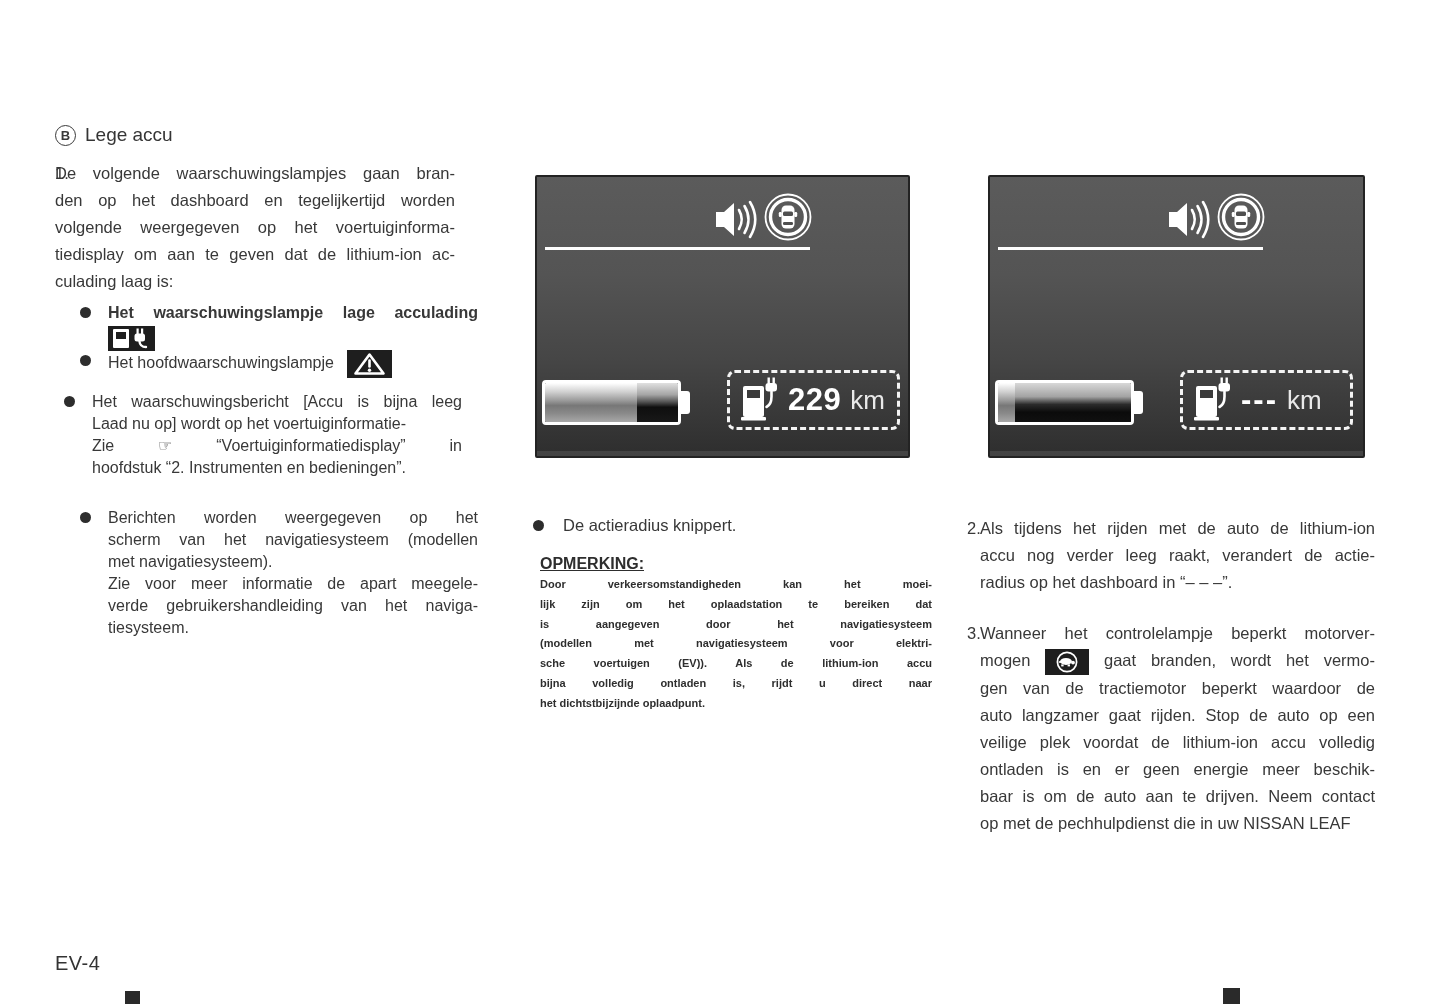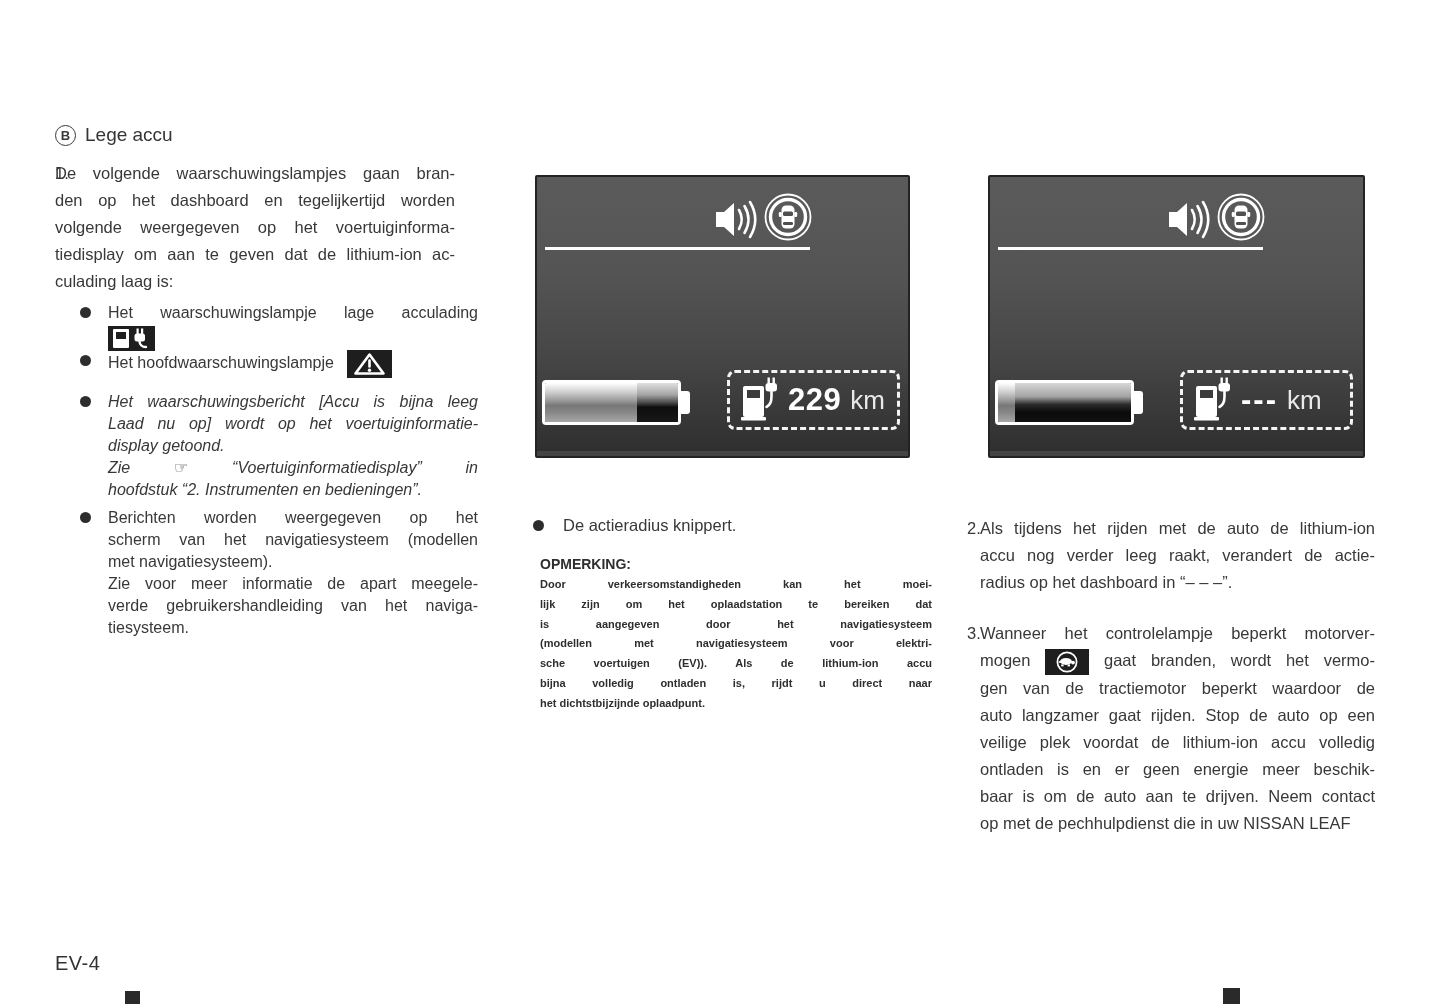--- a/index.html
+++ b/index.html
@@ -21,21 +21,21 @@
   .numbered .body { }
   .r-num .body { margin-left:13px; }
   .jlines > .ln { text-align:justify; text-align-last:justify; }
   .jlines > .ln:last-child { text-align-last:left; }
   .jl { text-align:justify; text-align-last:justify; }
   .bullet { font-size:16px; line-height:22px; }
   .bullet .dot {
     position:absolute; left:0; top:5px; width:11px; height:11px; border-radius:50%; background:#2d2d2d;
   }
   .bullet .bcontent { margin-left:28px; width:370px; }
-  .note-title { font-weight:bold; font-size:14px; line-height:22px; color:#2e2e2e; }
+  .note-title { font-weight:bold; font-size:16px; line-height:22px; color:#2e2e2e;text-decoration:underline; }
   .note-lines { font-weight:bold; font-size:11px; line-height:19.8px; color:#2e2e2e; width:392px; }
   .footer-label { left:55px; top:952px; font-size:20px; color:#333; letter-spacing:0.5px; }
   .print-mark { background:#2a2a2a; }
   
   .icon-box {
     display:inline-block; background:#1e1e1e; border-radius:1px; vertical-align:middle;
     line-height:0;
   }
   
   .display {
@@ -87,21 +87,21 @@
     <span class="num">1.</span>
     <div class="body jlines" style="width:400px;">
         <div class="ln">De volgende waarschuwingslampjes gaan bran-</div>
         <div class="ln">den op het dashboard en tegelijkertijd worden</div>
         <div class="ln">volgende weergegeven op het voertuiginforma-</div>
         <div class="ln">tiedisplay om aan te geven dat de lithium-ion ac-</div>
         <div class="ln">culading laag is:</div>
       </div>
   </div>
 
-  <div class="abs bullet" style="left:80px; top:302px; width:398px;">
+  <div class="abs bullet" style="left:80px; top:302px; width:398px;font-weight:bold;">
     <span class="dot"></span>
     <div class="bcontent">
       <div class="jl"><span>Het waarschuwingslampje lage acculading</span></div>
       <div style="height:28px; margin-top:2px;">
         <span class="icon-box" style="width:47px; height:25px;">
           <svg width="47" height="25" viewBox="0 0 47 25">
             <rect x="0" y="0" width="47" height="25" fill="#1e1e1e"></rect>
             <rect x="5" y="3" width="16" height="19" fill="#fff" rx="1"></rect>
             <rect x="8" y="6" width="10" height="7" fill="#1e1e1e"></rect>
             <rect x="28.5" y="2.5" width="2.2" height="5.5" fill="#fff"></rect>
@@ -122,27 +122,26 @@
         <svg width="45" height="28" viewBox="0 0 45 28">
           <rect x="0" y="0" width="45" height="28" fill="#1e1e1e"></rect>
           <path d="M22.5 4.5 L36.5 23.5 H8.5 Z" fill="none" stroke="#fff" stroke-width="2.6" stroke-linejoin="round"></path>
           <line x1="22.5" y1="10.5" x2="22.5" y2="16.5" stroke="#fff" stroke-width="2.6" stroke-linecap="round"></line>
           <circle cx="22.5" cy="20.3" r="1.7" fill="#fff"></circle>
         </svg>
       </span>
     </div>
   </div>
 
-  <div class="abs bullet" style="left:80px; top:391px; width:398px;font-style:italic;">
+  <div class="abs bullet" style="left:64px; top:391px; width:398px;">
     <span class="dot"></span>
     <div class="bcontent">
       <div class="jlines">
           <div class="ln">Het waarschuwingsbericht [Accu is bijna leeg</div>
           <div class="ln">Laad nu op] wordt op het voertuiginformatie-</div>
-          <div class="ln">display getoond.</div>
         </div>
       <div class="jlines">
           <div class="ln">Zie ☞ “Voertuiginformatiedisplay” in</div>
           <div class="ln">hoofdstuk “2. Instrumenten en bedieningen”.</div>
         </div>
     </div>
   </div>
 
   <div class="abs bullet" style="left:80px; top:507px; width:398px;">
     <span class="dot"></span>

